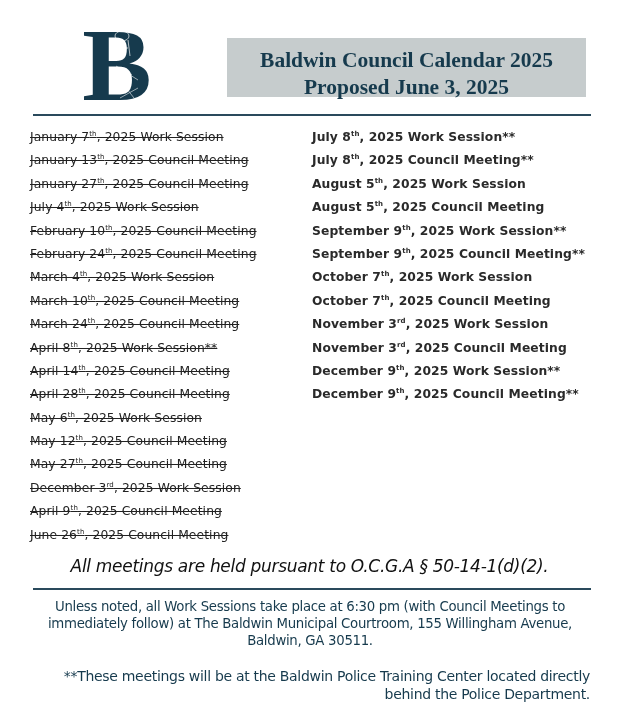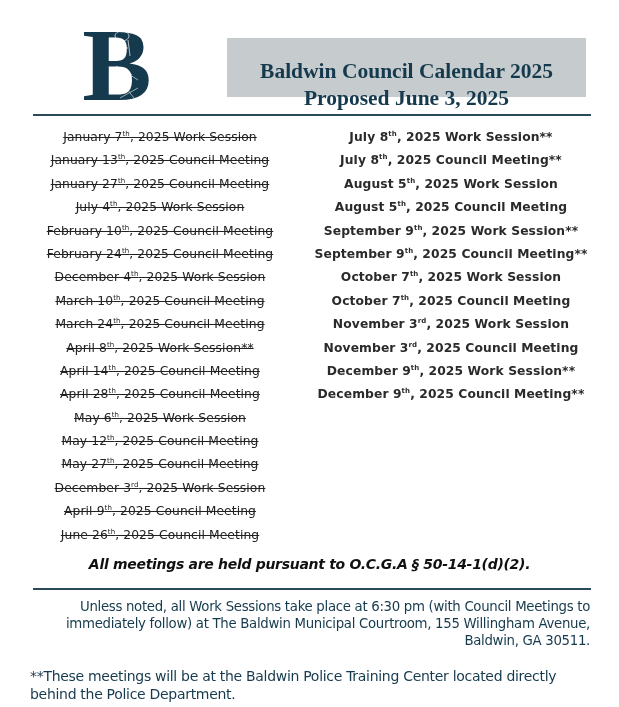--- a/index.html
+++ b/index.html
@@ -1,29 +1,29 @@
 <!DOCTYPE html>
 <html><head>
 <meta charset="utf-8">
 <style>
   html, body { margin:0; padding:0; background:#ffffff; }
   body { width:619px; height:707px; position:relative; overflow:hidden; font-family:"DejaVu Sans", sans-serif; color:#1a1a1a; }
   .logo { position:absolute; left:72px; top:18px; width:90px; height:90px; }
-  .title-box { position:absolute; left:227px; top:38px; width:359px; height:59px; background:#c6cccd; text-align:center; font-family:"Liberation Serif", serif; font-weight:bold; color:#163a4d; font-size:21.5px; line-height:27px; padding-top:20px; box-sizing:border-box; }
+  .title-box { position:absolute; left:227px; top:38px; width:359px; height:59px; background:#c6cccd; text-align:center; font-family:"Liberation Serif", serif; font-weight:bold; color:#163a4d; font-size:21.5px; line-height:27px; padding-top:9px; box-sizing:border-box; }
   .rule { position:absolute; left:33px; width:558px; height:2px; background:#2a4a5c; }
-  .col { position:absolute; top:127px; text-align:center; font-size:12.3px; letter-spacing:0.1px; }
+  .col { position:absolute; top:127px; font-size:12.3px; letter-spacing:0.1px; }
   .col .row { height:23.4px; line-height:20px; white-space:nowrap; }
   .col-left { left:30px; width:260px; }
   .col-left .row { text-decoration:line-through; text-decoration-thickness:1px; color:#222; }
   .col-right { left:312px; width:278px; }
   .col-right .row { color:#2a2a2a;font-weight:bold; }
   sup { font-size:7px; vertical-align:5px; line-height:0; }
-  .statute { position:absolute; left:0; width:619px; top:556px; text-align:center; font-style:italic; font-size:14px; color:#111; letter-spacing:-0.3px;font-weight:bold; }
-  .info { position:absolute; left:30px; width:560px; top:598px; text-align:right; font-size:13.3px; line-height:17px; color:#163a4d; letter-spacing:-0.3px; }
-  .note { position:absolute; left:30px; width:560px; top:667px; text-align:left; font-size:14px; line-height:18px; color:#163a4d; letter-spacing:-0.3px; }
+  .statute { position:absolute; left:0; width:619px; top:556px; text-align:center; font-style:italic; font-size:17px; color:#111; letter-spacing:-0.3px; }
+  .info { position:absolute; left:30px; width:560px; top:598px; text-align:center; font-size:13.3px; line-height:17px; color:#163a4d; letter-spacing:-0.3px; }
+  .note { position:absolute; left:30px; width:560px; top:667px; text-align:right; font-size:14px; line-height:18px; color:#163a4d; letter-spacing:-0.3px; }
 </style>
 </head>
 <body>
 
 <svg class="logo" viewBox="0 0 90 90">
   <text x="45" y="82" text-anchor="middle" font-family="Liberation Serif, serif" font-weight="bold" font-size="104" fill="#163a4d">B</text>
   <g stroke="#ffffff" stroke-width="0.8" fill="none" opacity="0.85">
     <ellipse cx="50" cy="18" rx="7" ry="5"></ellipse>
     <line x1="44" y1="22" x2="42" y2="38"></line>
     <line x1="56" y1="22" x2="58" y2="38"></line>
@@ -44,21 +44,21 @@
 
 <div class="rule" style="top:114px;"></div>
 
 <div class="col col-left" id="left-col">
     <div class="row"><span>January 7</span><sup>th</sup><span>, 2025 Work Session</span></div>
     <div class="row"><span>January 13</span><sup>th</sup><span>, 2025 Council Meeting</span></div>
     <div class="row"><span>January 27</span><sup>th</sup><span>, 2025 Council Meeting</span></div>
     <div class="row"><span>July 4</span><sup>th</sup><span>, 2025 Work Session</span></div>
     <div class="row"><span>February 10</span><sup>th</sup><span>, 2025 Council Meeting</span></div>
     <div class="row"><span>February 24</span><sup>th</sup><span>, 2025 Council Meeting</span></div>
-    <div class="row"><span>December 4</span><sup>th</sup><span>, 2025 Work Session</span></div>
+    <div class="row"><span>March 4</span><sup>th</sup><span>, 2025 Work Session</span></div>
     <div class="row"><span>March 10</span><sup>th</sup><span>, 2025 Council Meeting</span></div>
     <div class="row"><span>March 24</span><sup>th</sup><span>, 2025 Council Meeting</span></div>
     <div class="row"><span>April 8</span><sup>th</sup><span>, 2025 Work Session**</span></div>
     <div class="row"><span>April 14</span><sup>th</sup><span>, 2025 Council Meeting</span></div>
     <div class="row"><span>April 28</span><sup>th</sup><span>, 2025 Council Meeting</span></div>
     <div class="row"><span>May 6</span><sup>th</sup><span>, 2025 Work Session</span></div>
     <div class="row"><span>May 12</span><sup>th</sup><span>, 2025 Council Meeting</span></div>
     <div class="row"><span>May 27</span><sup>th</sup><span>, 2025 Council Meeting</span></div>
     <div class="row"><span>December 3</span><sup>rd</sup><span>, 2025 Work Session</span></div>
     <div class="row"><span>April 9</span><sup>th</sup><span>, 2025 Council Meeting</span></div>

